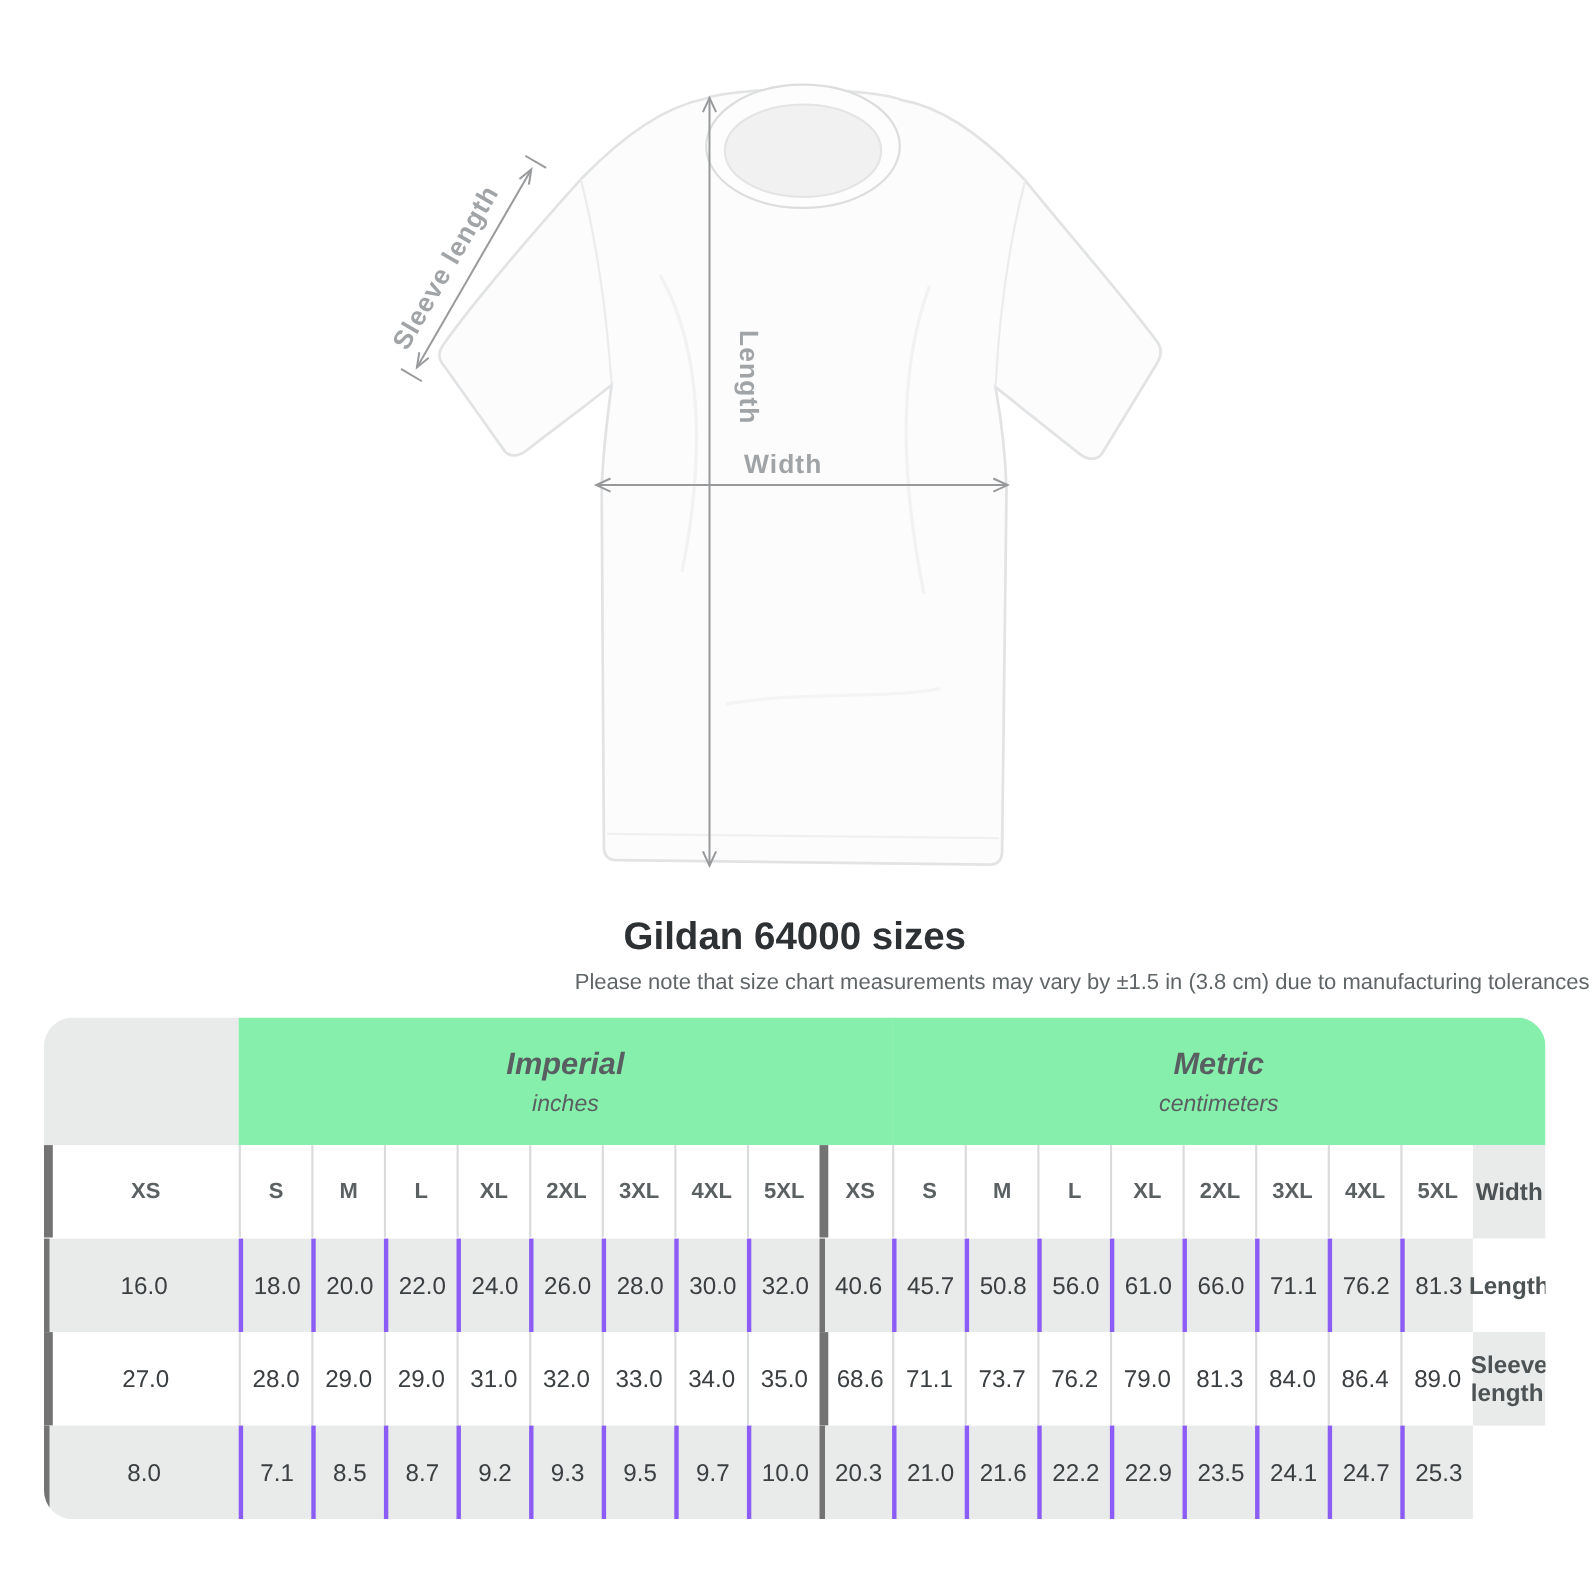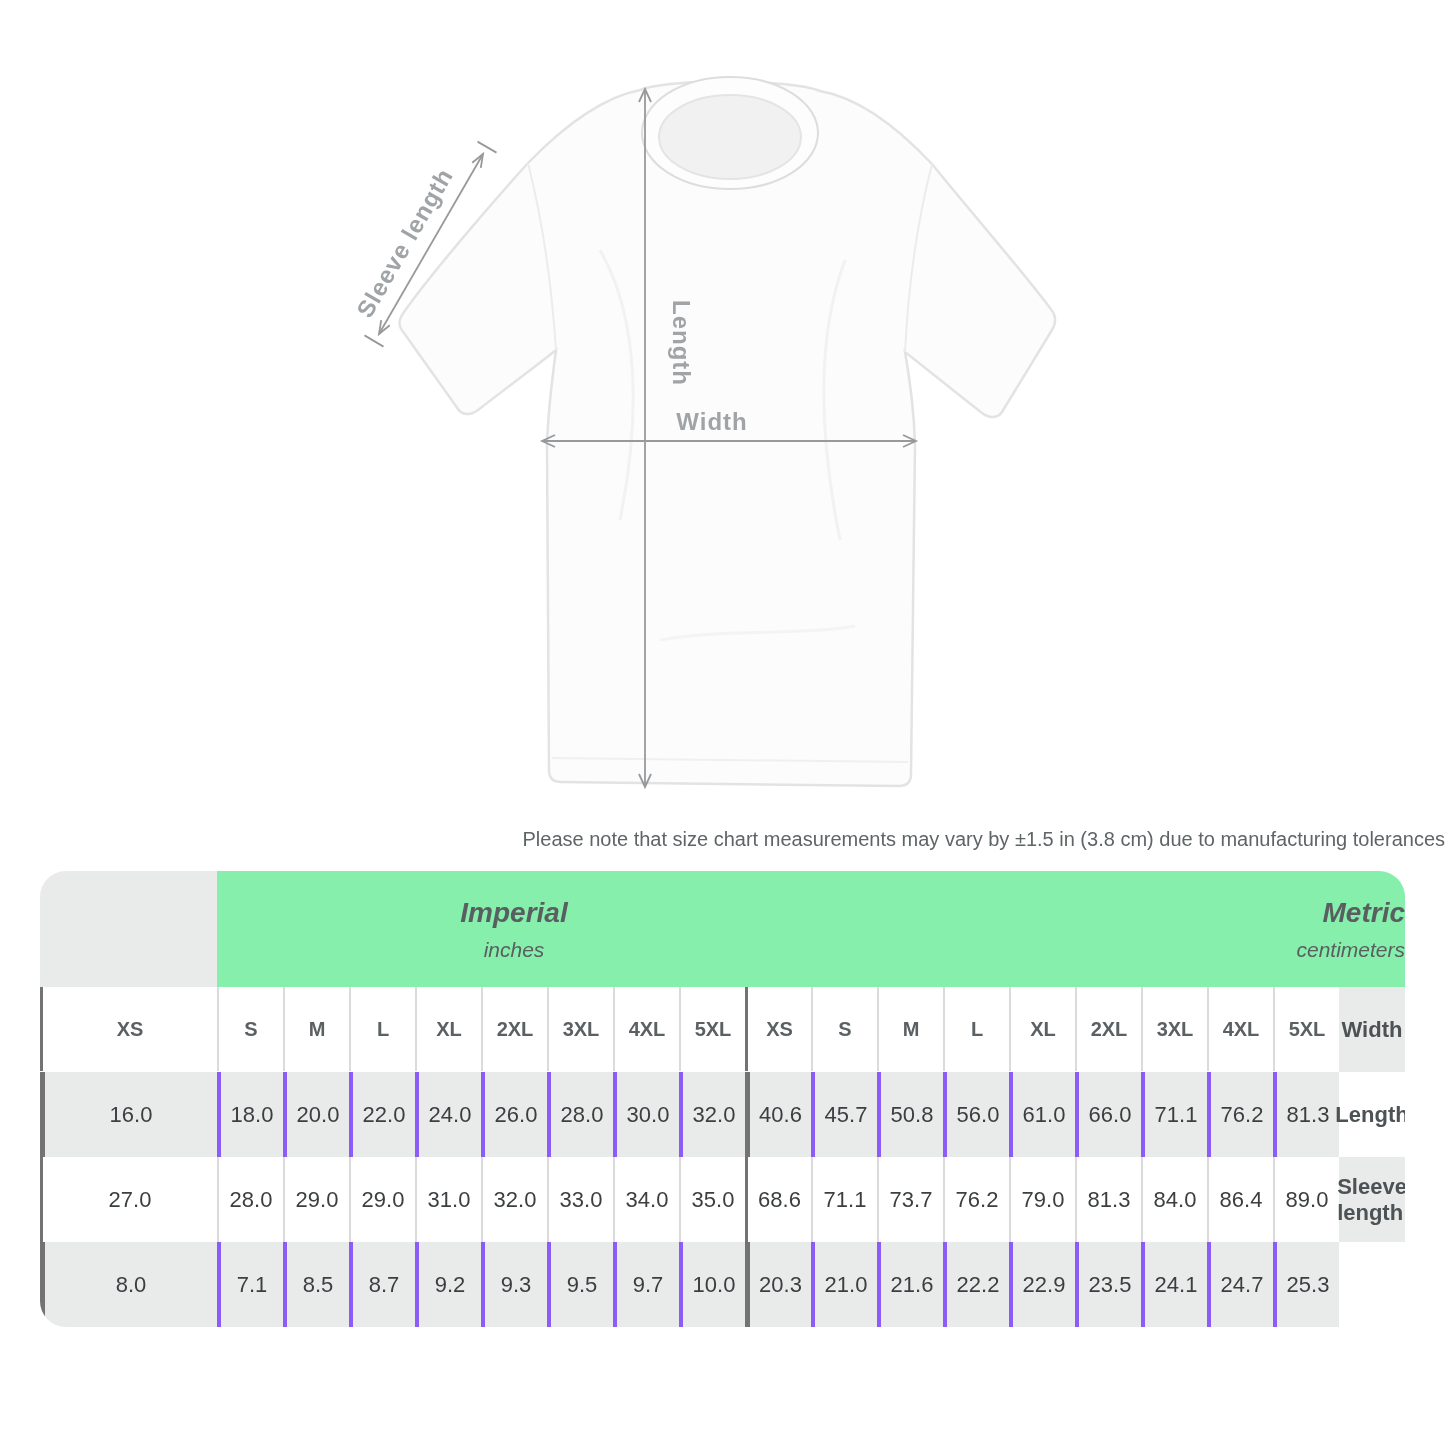--- a/index.html
+++ b/index.html
@@ -50,30 +50,30 @@
   .corner-cell{grid-column:1;height:116px;background:#e9eaea;}
   .unit-head{
     height:116px;
     background:#86efac;
     flex-direction:column;
     gap:9px;
     color:#595f61;
     font-style:italic;
   }
   .unit-head.imp{grid-column:2/span 9;}
-  .unit-head.met{grid-column:11/span 9;align-items:flex-end;}
+  .unit-head.met{grid-column:11/span 9;}
   .unit-name{font-weight:bold;font-size:28px;}
   .unit-sub{font-size:21px;}
   .rw{background:#ffffff;}
   .rg{background:#e9eaea;}
   .lab{font-weight:bold;font-size:22px;color:#4d5355;}
   .szh{font-weight:bold;font-size:20px;color:#5b6163;height:84px;}
   .num{font-size:22px;color:#3b3f41;}
   .bw{border-left:2px solid #d9dbdc;}
-  .bW{border-left:3px solid #737373;}
+  .bW{border-left:8px solid #737373;}
   .bg{border-left:4px solid #8b5cf6;}
   .bG{border-left:5px solid #737373;}
 </style>
 </head>
 <body>
 
 <div class="page">
 
   <div class="shirt-area">
     <svg viewBox="0 0 1445 828" width="1445" height="828">
@@ -131,20 +131,21 @@
         <line x1="477.5" y1="141.6" x2="496.5" y2="152.6"></line>
         <line x1="364.5" y1="335.4" x2="383.5" y2="346.6"></line>
       </g>
 
       <text class="m-label" transform="translate(412,247) rotate(-60)" text-anchor="middle">Sleeve length</text>
       <text class="m-label" transform="translate(673,343) rotate(90)" text-anchor="middle">Length</text>
       <text class="m-label" x="712" y="430" text-anchor="middle">Width</text>
     </svg>
   </div>
 
+  <h1 class="title">Gildan 64000 sizes</h1>
   <p class="subtitle">Please note that size chart measurements may vary by ±1.5 in (3.8 cm) due to manufacturing tolerances</p>
 
   <div class="size-table">
     <div class="cell corner-cell"></div>
     <div class="cell unit-head imp">
       <div class="unit-name">Imperial</div>
       <div class="unit-sub">inches</div>
     </div>
     <div class="cell unit-head met">
       <div class="unit-name">Metric</div>

